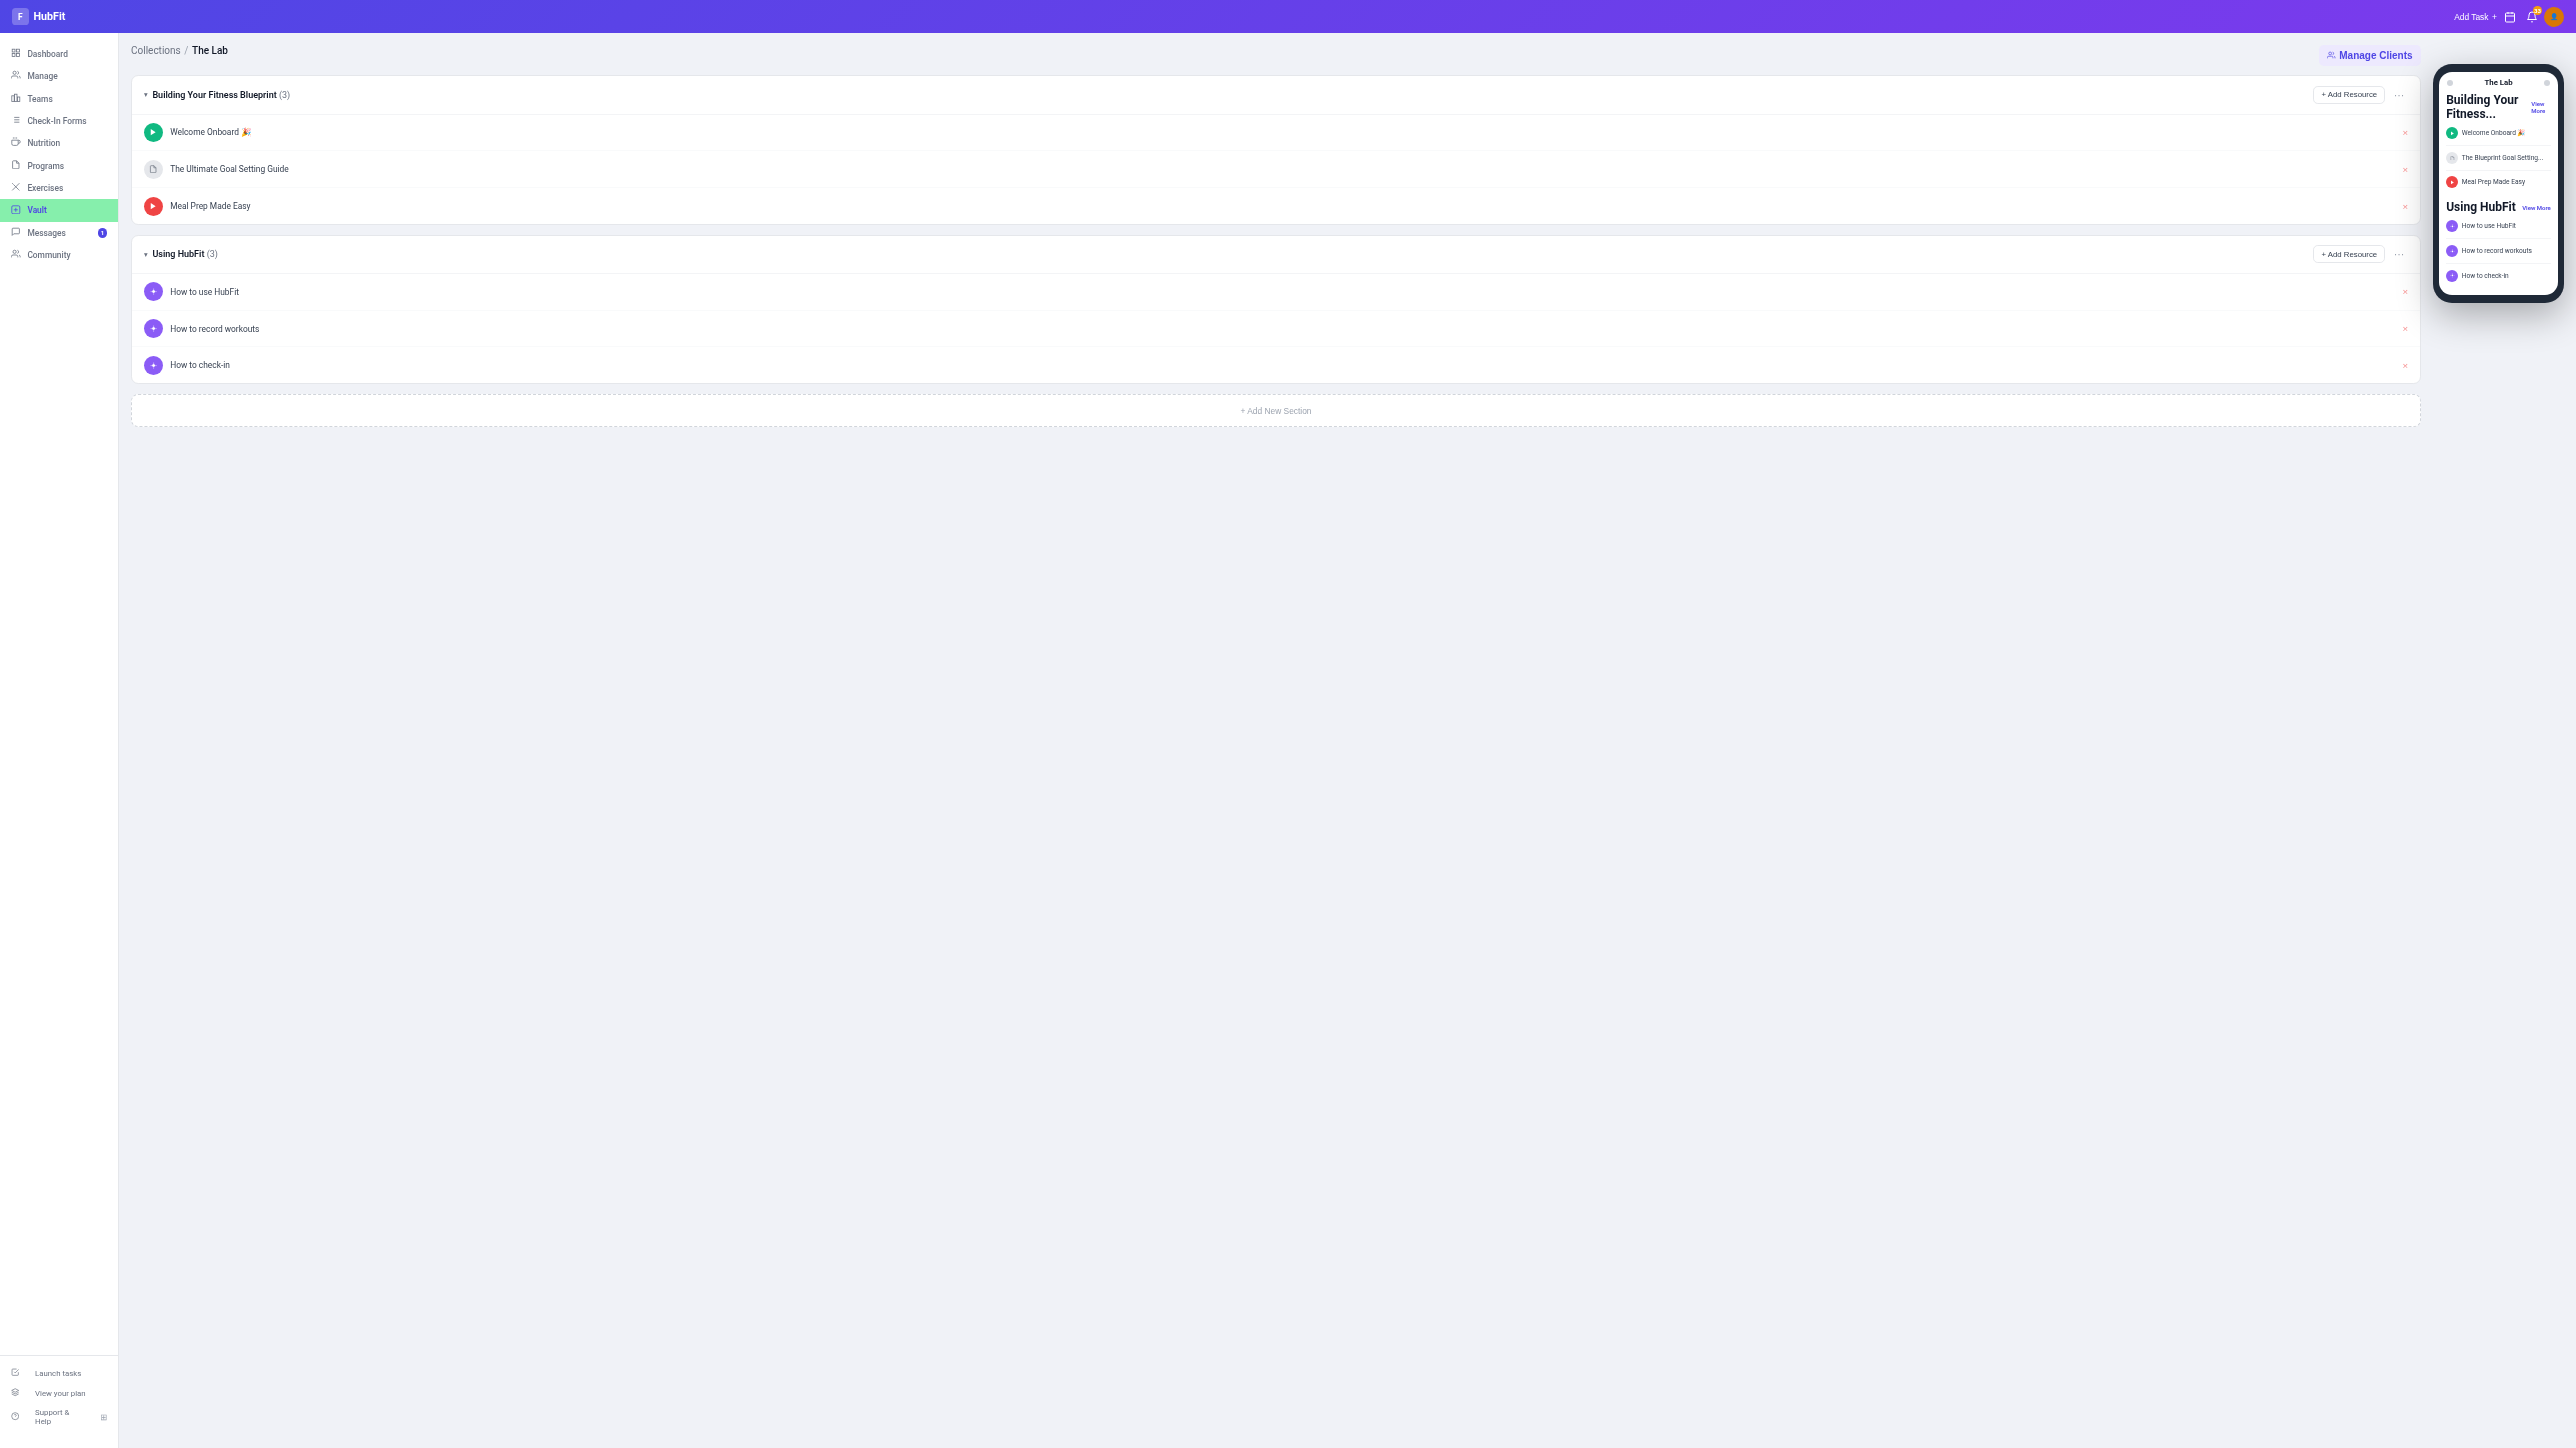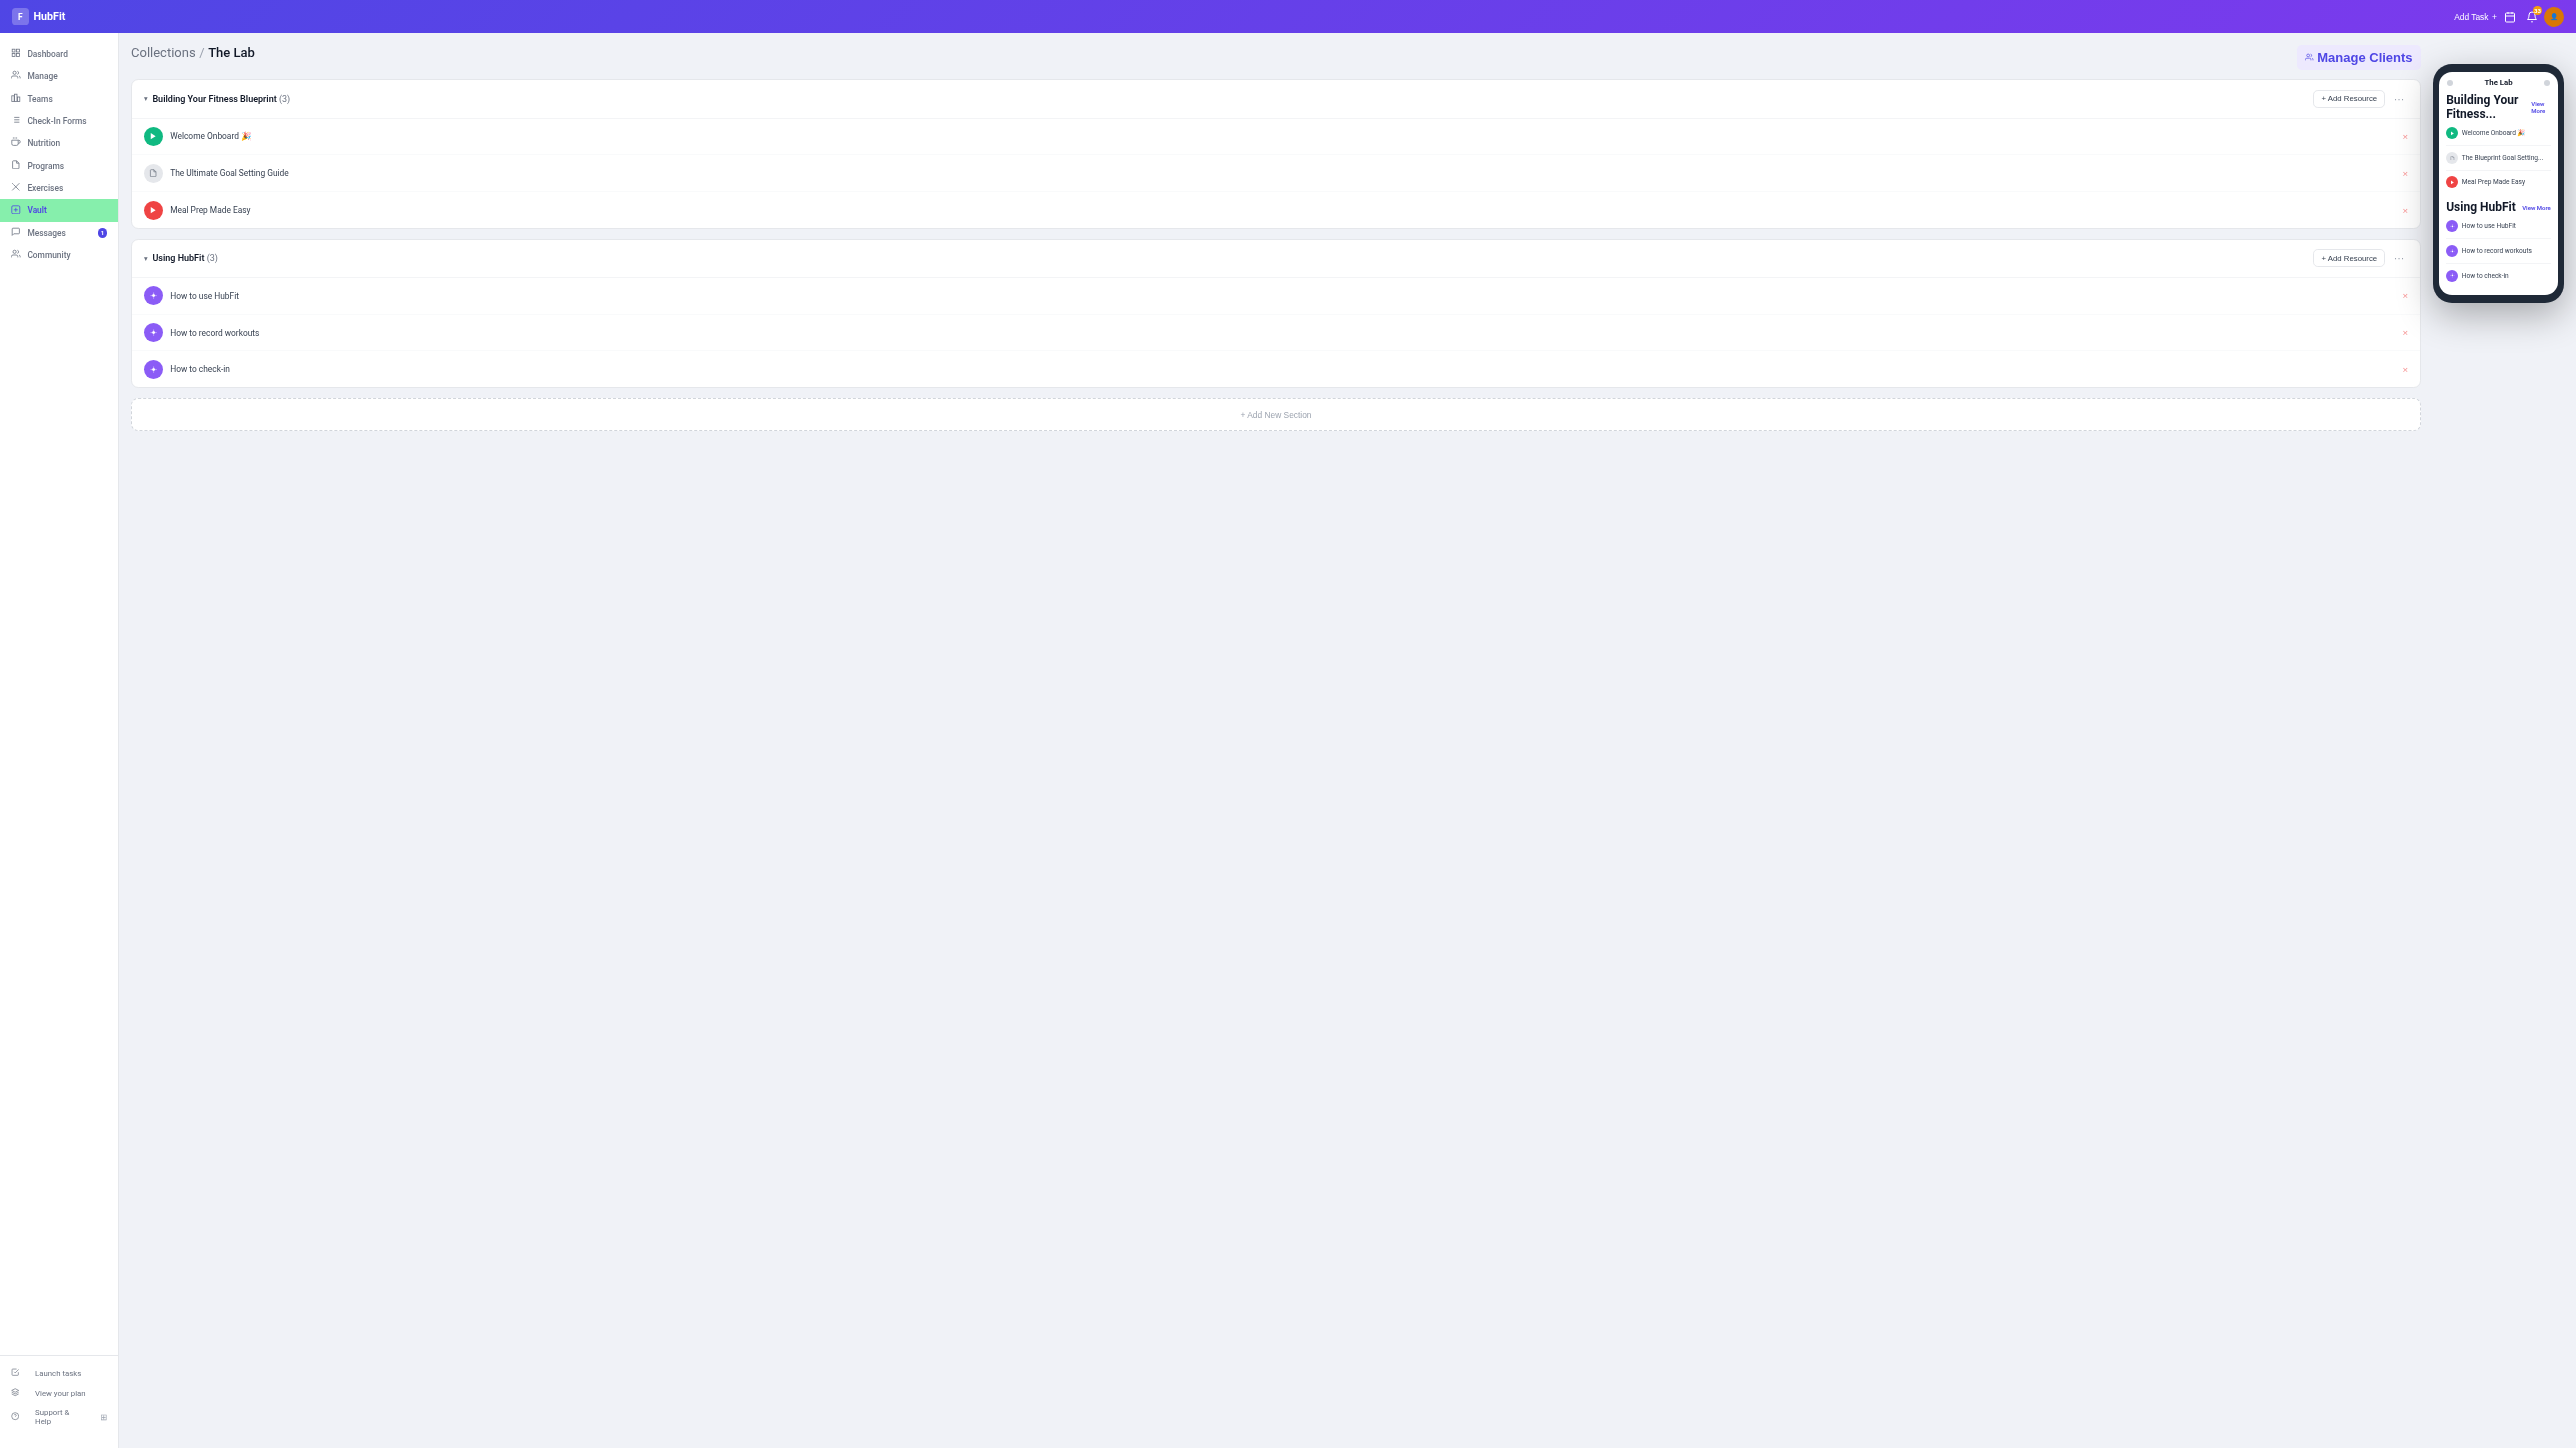--- a/index.html
+++ b/index.html
@@ -110,34 +110,34 @@
       min-height: calc(100vh - 33px);
       display: flex;
       gap: 12px;
     }
 
     .content-area { flex: 1; }
 
     
     .breadcrumb {
       display: flex; align-items: center; gap: 3.6px;
-      color: #6b7280; font-size: 13px;
+      color: #6b7280; font-size: 10px;
       margin-bottom: 9.6px;
     }
     .breadcrumb-link { color: #6b7280; cursor: pointer; }
     .breadcrumb-sep { color: #9ca3af; }
     .breadcrumb-current { color: #111827; font-weight: 500; }
     .breadcrumb-actions {
       margin-left: auto;
     }
     .manage-clients-btn {
       display: flex; align-items: center; gap: 3.6px;
       background: #ede9fe; color: #4f46e5;
       border: none; border-radius: 4.8px;
-      padding: 4.8px 8.4px; font-size: 13px; font-weight: 600;
+      padding: 4.8px 8.4px; font-size: 10px; font-weight: 600;
       cursor: pointer;
     }
 
     .breadcrumb-row {
       display: flex; align-items: center;
       margin-bottom: 9.6px;
     }
 
     
     .section-card {

